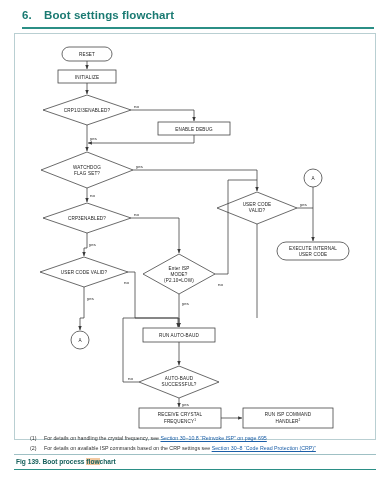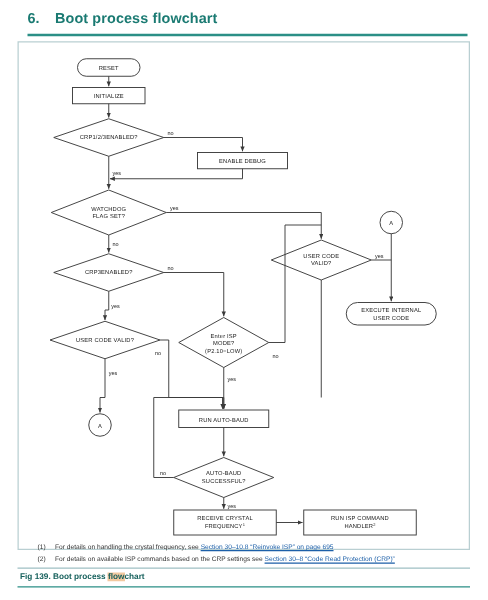--- a/index.html
+++ b/index.html
@@ -66,21 +66,21 @@
   .edgeText{font-size:4.4px;fill:#222;}
   .shape{fill:#ffffff;stroke:#3a3a3a;stroke-width:.75;}
   .line{stroke:#3a3a3a;stroke-width:.75;fill:none;}
 </style>
 </head>
 <body>
 
 <div id="page">
 
   <div class="heading">
-    <span class="num">6.</span><span>Boot process flowchart</span>
+    <span class="num">6.</span><span>Boot settings flowchart</span>
   </div>
   <div class="headrule"></div>
 
   <div class="figframe"></div>
 
   <svg id="flow" viewBox="0 0 390 480">
     <defs>
       <marker id="arw" markerWidth="6" markerHeight="6" refX="5.2" refY="2.3" orient="auto">
         <path d="M0,0 L5.4,2.3 L0,4.6 z" fill="#3a3a3a"></path>
       </marker>

